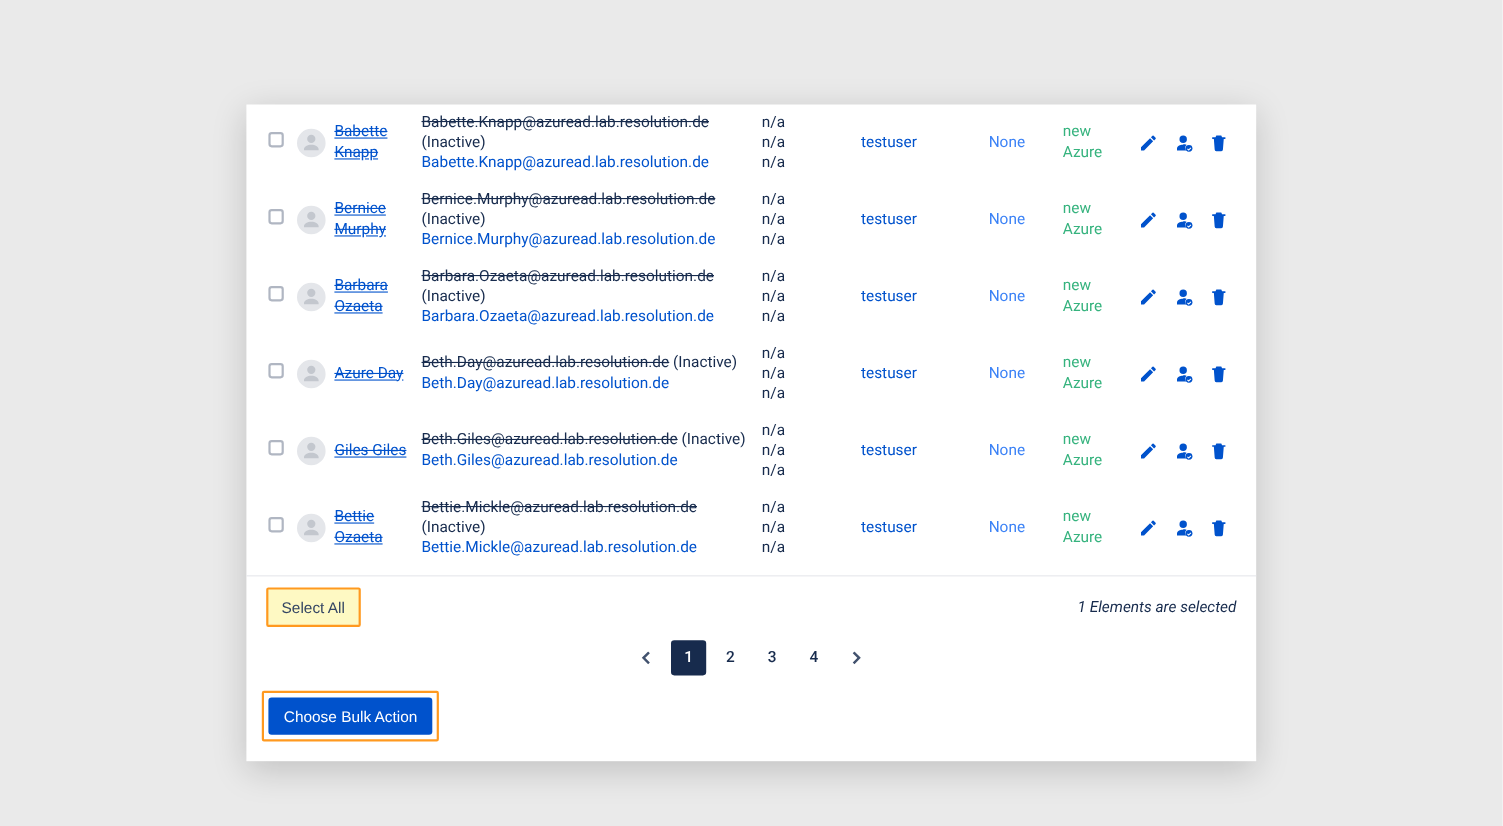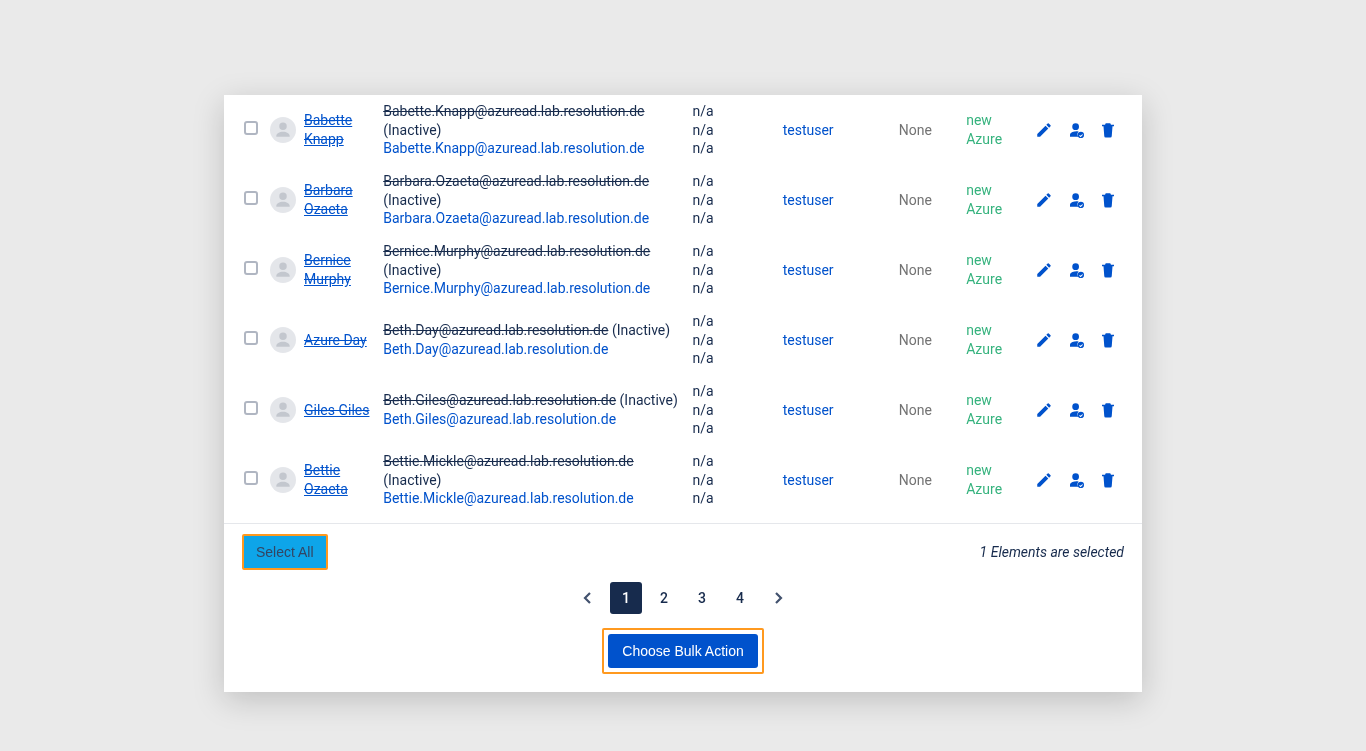--- a/index.html
+++ b/index.html
@@ -76,41 +76,41 @@
   .strike {
     text-decoration: line-through;
   }
   .email-link {
     color: #0052cc;
     cursor: pointer;
   }
   .black { color: #172b4d; }
   .group-link { color: #0052cc; cursor: pointer; }
   .green { color: #36b37e; margin-top: 37px; }
-  .none-txt { color: #737373; }
+  .none-txt { color: #3b82f6; }
 
   .action-row { display: flex; align-items: center; gap: 12px; }
   .icn { width: 20px; height: 20px; display:inline-flex; align-items:center; justify-content:center; cursor:pointer; }
   .icn svg { width: 18px; height: 18px; fill: #0052cc; }      
   .icn.trash svg { fill: #0052cc; }
   .icn.edit svg { fill: #0052cc; }
 
   .divider {
     height: 1px;
     background: #e5e7eb;
     margin: 8px -14px 10px -14px;
   }
 
   .bottom1 {
     display: flex; align-items: center; justify-content: space-between;
     padding: 0 4px 10px 4px;
   }
   .select-all {
     border: 2px solid #ff991f;
-    background: #0ea5e9;
+    background: #fef9c3;
     padding: 8px 12px;
     color: #344563;
     font-weight: 500;
     cursor: pointer;
     border-radius: 2px;
     font-size: 14px;
   }
   .selected-text {
     color: #172b4d;
     font-size: 14px;
@@ -126,21 +126,21 @@
     border-radius: 3px;
     display: inline-flex; align-items: center; justify-content: center;
     font-size: 14px; font-weight: 500;
     color: #172b4d;
     cursor: pointer;
   }
   .pgbtn.active { background: #172b4d; color: #fff; }
   .pgbtn.arrow svg { width: 12px; height: 12px; stroke: #42526e; fill:none; stroke-width:2.2;}
 
   .bottom2 {
-    display: flex; justify-content: center; text-decoration: underline;
+    display: flex; justify-content: flex-start; text-decoration: underline;
   }
   .bulk-wrap {
     border: 2px solid #ff991f;
     padding: 4px;
     border-radius: 2px;
   }
   .bulk-btn {
     background: #0052cc;
     color: #fff;
     border: none;
@@ -199,63 +199,63 @@
         </tr>
         <tr>
           <td class="col-checkbox"><span class="chk"></span></td>
           <td class="col-user">
             <div class="usercell">
               <span class="avatar">
                 <svg viewBox="0 0 24 24">
                   <path d="M12 12a4.5 4.5 0 1 0 0-9 4.5 4.5 0 0 0 0 9zm0 2c-4.2 0-8 2.1-8 5v1h16v-1c0-2.9-3.8-5-8-5z"></path>
                 </svg>
               </span>
+              <a class="name-link strike">Bernice Murphy</a>
+            </div>
+          </td>
+          <td class="col-email"><span class="black strike">Bernice.Murphy@azuread.lab.resolution.de</span><br><span class="black">(Inactive)</span><br><a class="email-link">Bernice.Murphy@azuread.lab.resolution.de</a></td>
+          <td class="col-na"><span class="black">n/a</span><br><span class="black">n/a</span><br><span class="black">n/a</span></td>
+          <td class="col-group"><a class="group-link">testuser</a></td>
+          <td class="col-none"><span class="none-txt">None</span></td>
+          <td class="col-new"><span class="green">new</span><br><span class="green">Azure</span></td>
+          <td class="col-actions">
+            <div class="action-row">
+              <span class="icn edit">
+                <svg viewBox="0 0 24 24">
+                  <path d="M3 17.25V21h3.75l11-11-3.75-3.75-11 11zM20.7 7.05a1 1 0 0 0 0-1.4l-2.35-2.35a1 1 0 0 0-1.4 0l-1.85 1.85 3.75 3.75 1.85-1.85z"></path>
+                </svg>
+              </span>
+              <span class="icn user">
+                <svg viewBox="0 0 24 24">
+                  <path d="M11.5 12a4.5 4.5 0 1 0 0-9 4.5 4.5 0 0 0 0 9zm0 2c-4.2 0-7.5 1.9-7.5 4.5V21h11.2a5.5 5.5 0 0 1 .3-7c-1.2-.3-2.6-.5-4-.5z"></path>
+                  <circle cx="18.5" cy="18.5" r="4.2" fill="#0052cc"></circle>
+                  <path fill="#fff" d="m17.1 18.6 1.1 1.1 2.2-2.2.9.9-3.1 3.1-2-2z"></path>
+                </svg>
+              </span>
+              <span class="icn trash">
+                <svg viewBox="0 0 24 24">
+                  <path d="M6 7h12l-1 13a2 2 0 0 1-2 2H9a2 2 0 0 1-2-2L6 7zm3-4h6l1 2h4v2H4V5h4l1-2z"></path>
+                </svg>
+              </span>
+            </div>
+          </td>
+        </tr>
+        <tr>
+          <td class="col-checkbox"><span class="chk"></span></td>
+          <td class="col-user">
+            <div class="usercell">
+              <span class="avatar">
+                <svg viewBox="0 0 24 24">
+                  <path d="M12 12a4.5 4.5 0 1 0 0-9 4.5 4.5 0 0 0 0 9zm0 2c-4.2 0-8 2.1-8 5v1h16v-1c0-2.9-3.8-5-8-5z"></path>
+                </svg>
+              </span>
               <a class="name-link strike">Barbara Ozaeta</a>
             </div>
           </td>
           <td class="col-email"><span class="black strike">Barbara.Ozaeta@azuread.lab.resolution.de</span><br><span class="black">(Inactive)</span><br><a class="email-link">Barbara.Ozaeta@azuread.lab.resolution.de</a></td>
-          <td class="col-na"><span class="black">n/a</span><br><span class="black">n/a</span><br><span class="black">n/a</span></td>
-          <td class="col-group"><a class="group-link">testuser</a></td>
-          <td class="col-none"><span class="none-txt">None</span></td>
-          <td class="col-new"><span class="green">new</span><br><span class="green">Azure</span></td>
-          <td class="col-actions">
-            <div class="action-row">
-              <span class="icn edit">
-                <svg viewBox="0 0 24 24">
-                  <path d="M3 17.25V21h3.75l11-11-3.75-3.75-11 11zM20.7 7.05a1 1 0 0 0 0-1.4l-2.35-2.35a1 1 0 0 0-1.4 0l-1.85 1.85 3.75 3.75 1.85-1.85z"></path>
-                </svg>
-              </span>
-              <span class="icn user">
-                <svg viewBox="0 0 24 24">
-                  <path d="M11.5 12a4.5 4.5 0 1 0 0-9 4.5 4.5 0 0 0 0 9zm0 2c-4.2 0-7.5 1.9-7.5 4.5V21h11.2a5.5 5.5 0 0 1 .3-7c-1.2-.3-2.6-.5-4-.5z"></path>
-                  <circle cx="18.5" cy="18.5" r="4.2" fill="#0052cc"></circle>
-                  <path fill="#fff" d="m17.1 18.6 1.1 1.1 2.2-2.2.9.9-3.1 3.1-2-2z"></path>
-                </svg>
-              </span>
-              <span class="icn trash">
-                <svg viewBox="0 0 24 24">
-                  <path d="M6 7h12l-1 13a2 2 0 0 1-2 2H9a2 2 0 0 1-2-2L6 7zm3-4h6l1 2h4v2H4V5h4l1-2z"></path>
-                </svg>
-              </span>
-            </div>
-          </td>
-        </tr>
-        <tr>
-          <td class="col-checkbox"><span class="chk"></span></td>
-          <td class="col-user">
-            <div class="usercell">
-              <span class="avatar">
-                <svg viewBox="0 0 24 24">
-                  <path d="M12 12a4.5 4.5 0 1 0 0-9 4.5 4.5 0 0 0 0 9zm0 2c-4.2 0-8 2.1-8 5v1h16v-1c0-2.9-3.8-5-8-5z"></path>
-                </svg>
-              </span>
-              <a class="name-link strike">Bernice Murphy</a>
-            </div>
-          </td>
-          <td class="col-email"><span class="black strike">Bernice.Murphy@azuread.lab.resolution.de</span><br><span class="black">(Inactive)</span><br><a class="email-link">Bernice.Murphy@azuread.lab.resolution.de</a></td>
           <td class="col-na"><span class="black">n/a</span><br><span class="black">n/a</span><br><span class="black">n/a</span></td>
           <td class="col-group"><a class="group-link">testuser</a></td>
           <td class="col-none"><span class="none-txt">None</span></td>
           <td class="col-new"><span class="green">new</span><br><span class="green">Azure</span></td>
           <td class="col-actions">
             <div class="action-row">
               <span class="icn edit">
                 <svg viewBox="0 0 24 24">
                   <path d="M3 17.25V21h3.75l11-11-3.75-3.75-11 11zM20.7 7.05a1 1 0 0 0 0-1.4l-2.35-2.35a1 1 0 0 0-1.4 0l-1.85 1.85 3.75 3.75 1.85-1.85z"></path>
                 </svg>

